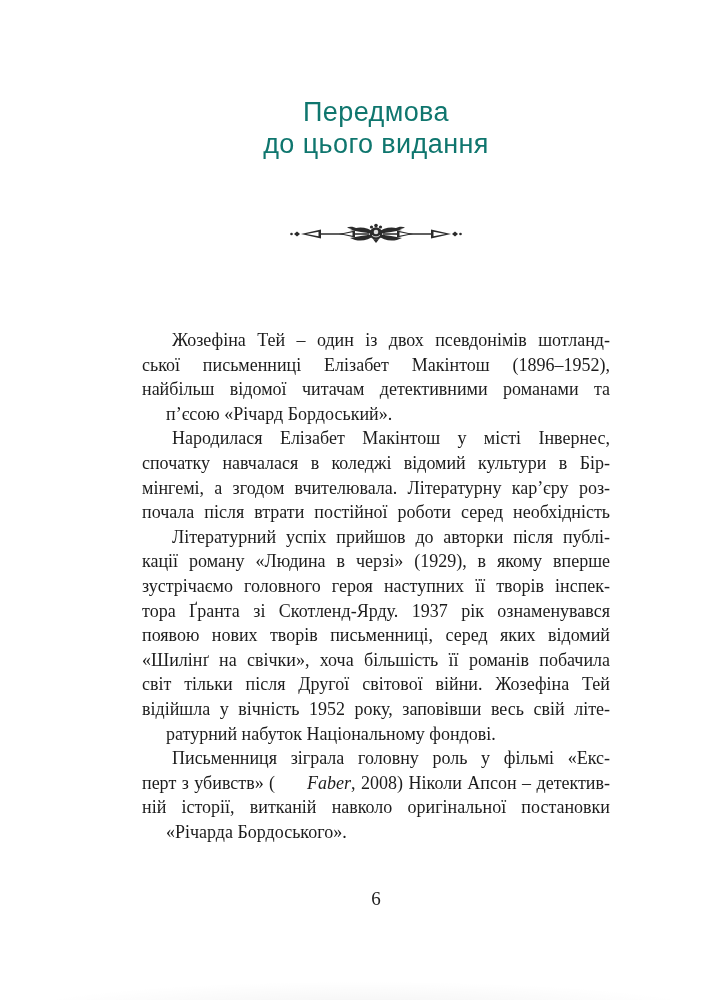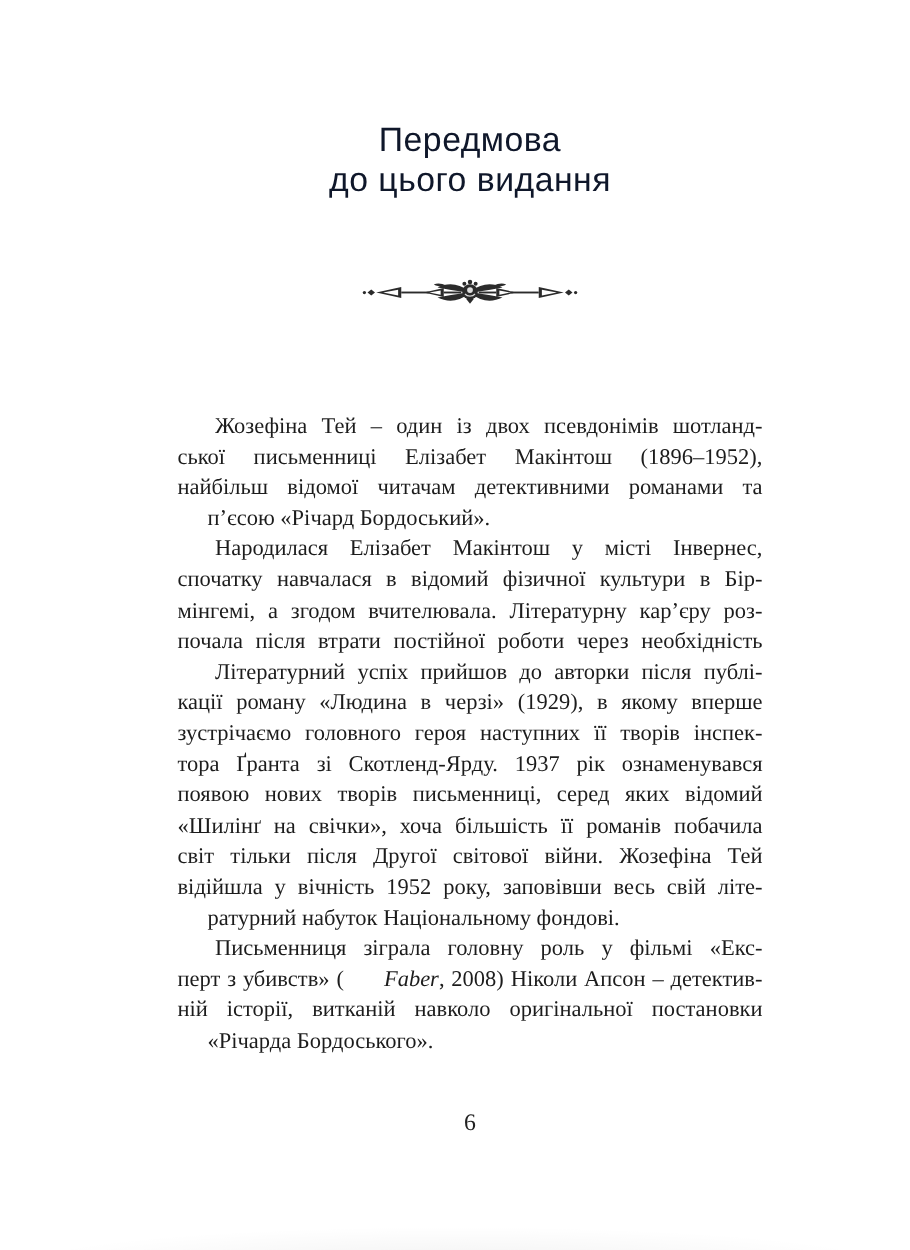--- a/index.html
+++ b/index.html
@@ -28,21 +28,21 @@
     width: 468px;
   }
   .title {
     margin: 96px 0 0 0;
     text-align: center;
     font-family: "Liberation Sans", sans-serif;
     font-weight: 500;
     font-size: 27px;
     line-height: 32px;
     letter-spacing: 0.4px;
-    color: #0f172a;
+    color: #0f766e;
   }
   .title .tl { display: block; }
   .ornament {
     margin-top: 62px;
     height: 24px;
     text-align: center;
     line-height: 0;
   }
   .bodytext {
     margin-top: 82px;
@@ -123,23 +123,23 @@
 
       <p class="para">
         <span class="line first">Жозефіна Тей – один із двох псевдонімів шотланд-</span>
         <span class="line">ської письменниці Елізабет Макінтош (1896–1952),</span>
         <span class="line">найбільш відомої читачам детективними романами та</span>
         <span class="line last">п’єсою «Річард Бордоський».</span>
       </p>
 
       <p class="para">
         <span class="line first">Народилася Елізабет Макінтош у місті Інвернес,</span>
-        <span class="line">спочатку навчалася в відомий фізичної культури в Бір-</span>
+        <span class="line">спочатку навчалася в коледжі відомий культури в Бір-</span>
         <span class="line">мінгемі, а згодом вчителювала. Літературну кар’єру роз-</span>
-        <span class="line">почала після втрати постійної роботи через необхідність</span>
+        <span class="line">почала після втрати постійної роботи серед необхідність</span>
       </p>
 
       <p class="para">
         <span class="line first">Літературний успіх прийшов до авторки після публі-</span>
         <span class="line">кації роману «Людина в черзі» (1929), в якому вперше</span>
         <span class="line">зустрічаємо головного героя наступних її творів інспек-</span>
         <span class="line">тора Ґранта зі Скотленд-Ярду. 1937 рік ознаменувався</span>
         <span class="line">появою нових творів письменниці, серед яких відомий</span>
         <span class="line">«Шилінґ на свічки», хоча більшість її романів побачила</span>
         <span class="line">світ тільки після Другої світової війни. Жозефіна Тей</span>

